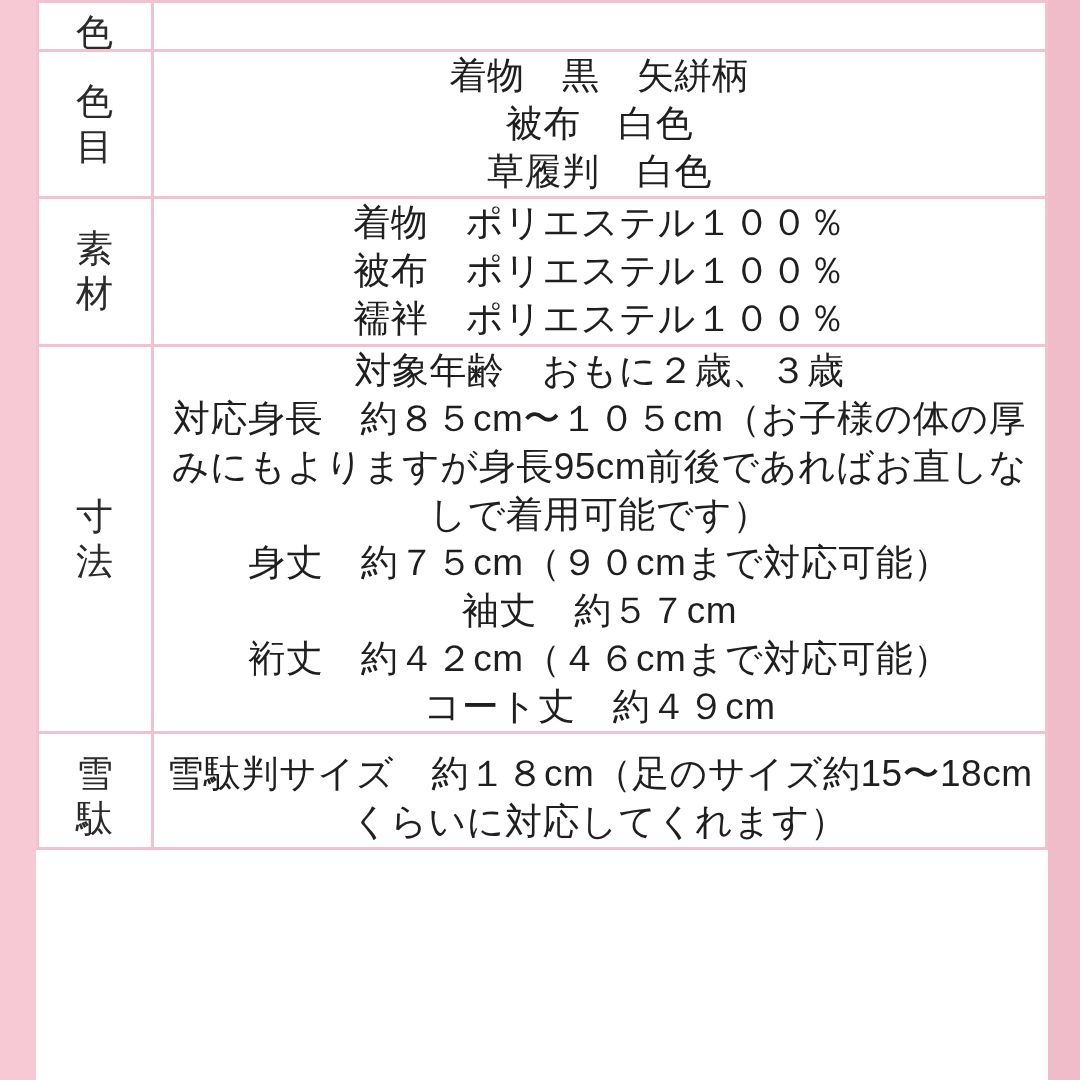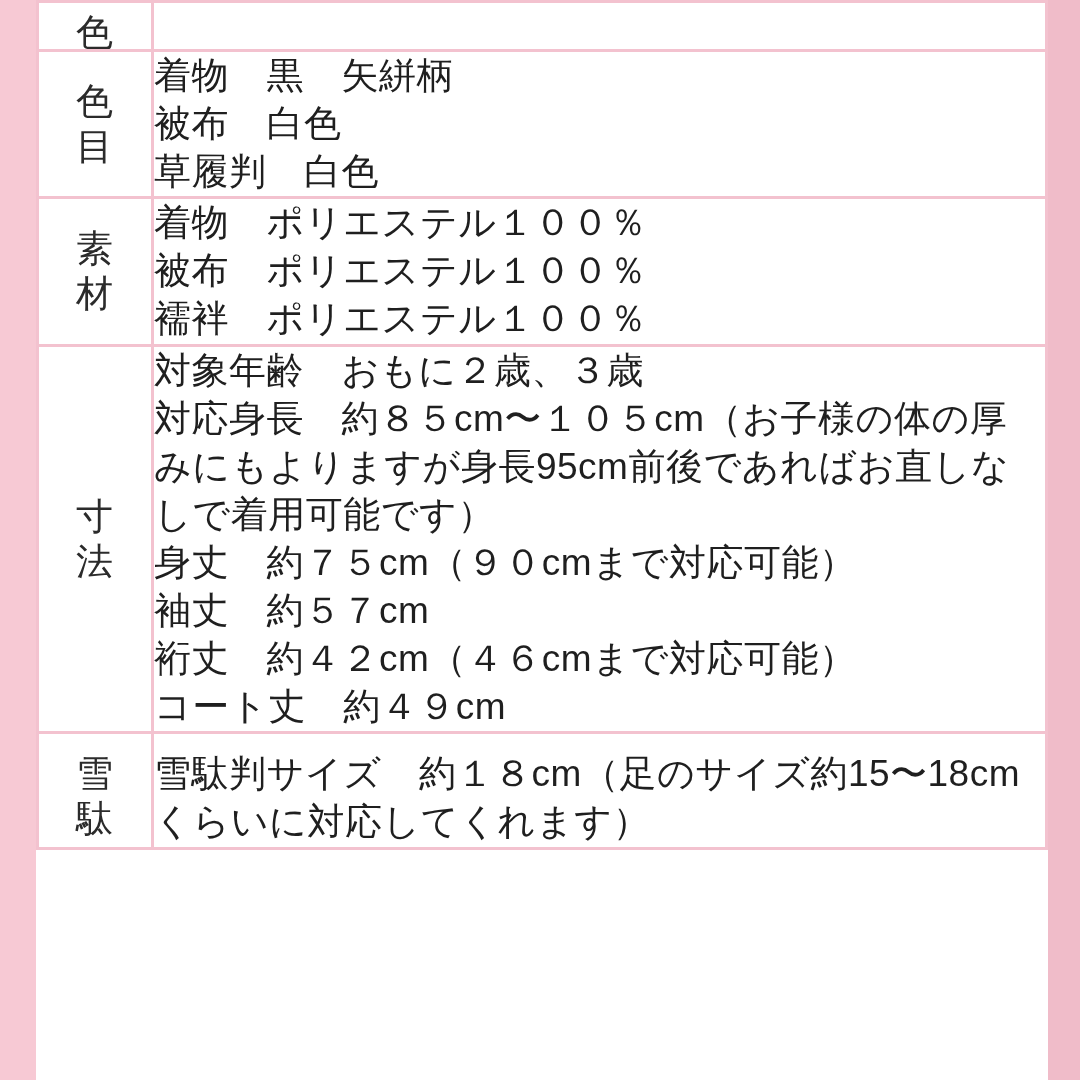--- a/index.html
+++ b/index.html
@@ -74,20 +74,21 @@
   .value-cell {
     padding: 18px 10px 18px 34px;
     color: #1f1f1f;
     font-size: 37px;
     line-height: 1.3;
   }
   .value-cell .val {
     display: block;
     white-space: pre-line;
     letter-spacing: 0.5px;
+    text-align: center;
   }
 
   
   .row-top .label-cell {
     font-size: 37px;
     padding: 0;
     height: 46px;
     line-height: 0.9;
     overflow: hidden;
     vertical-align: bottom;

